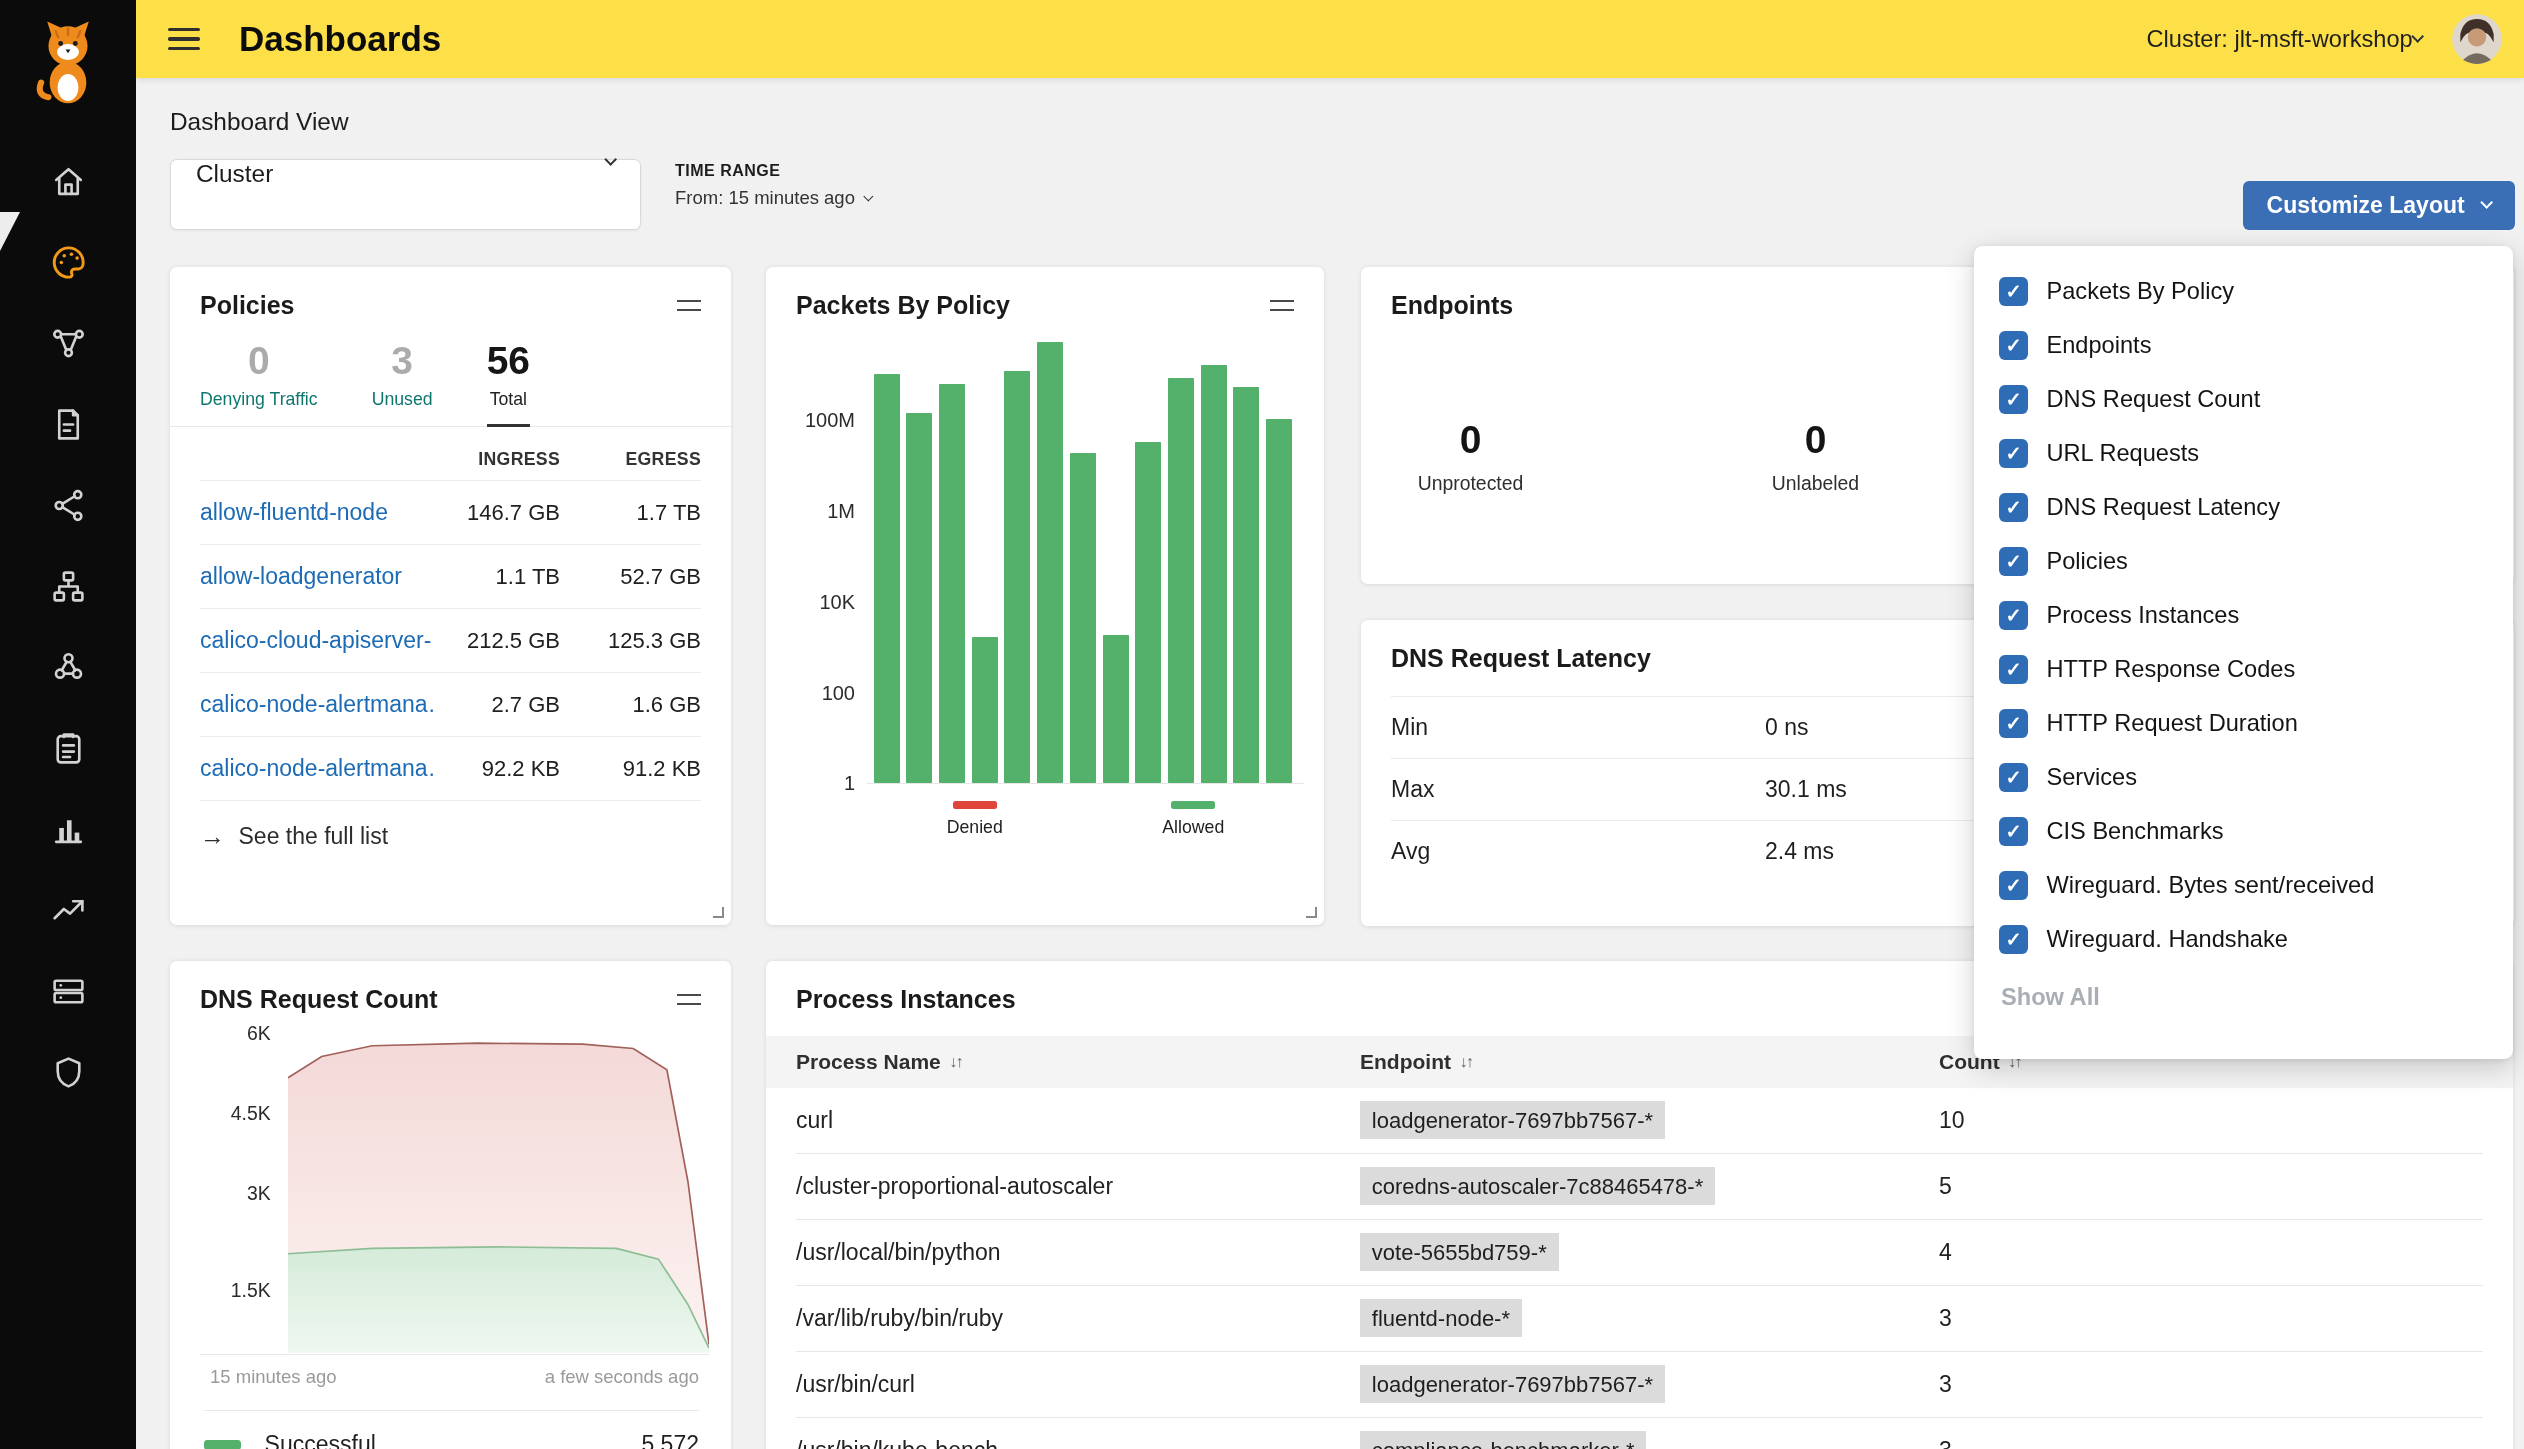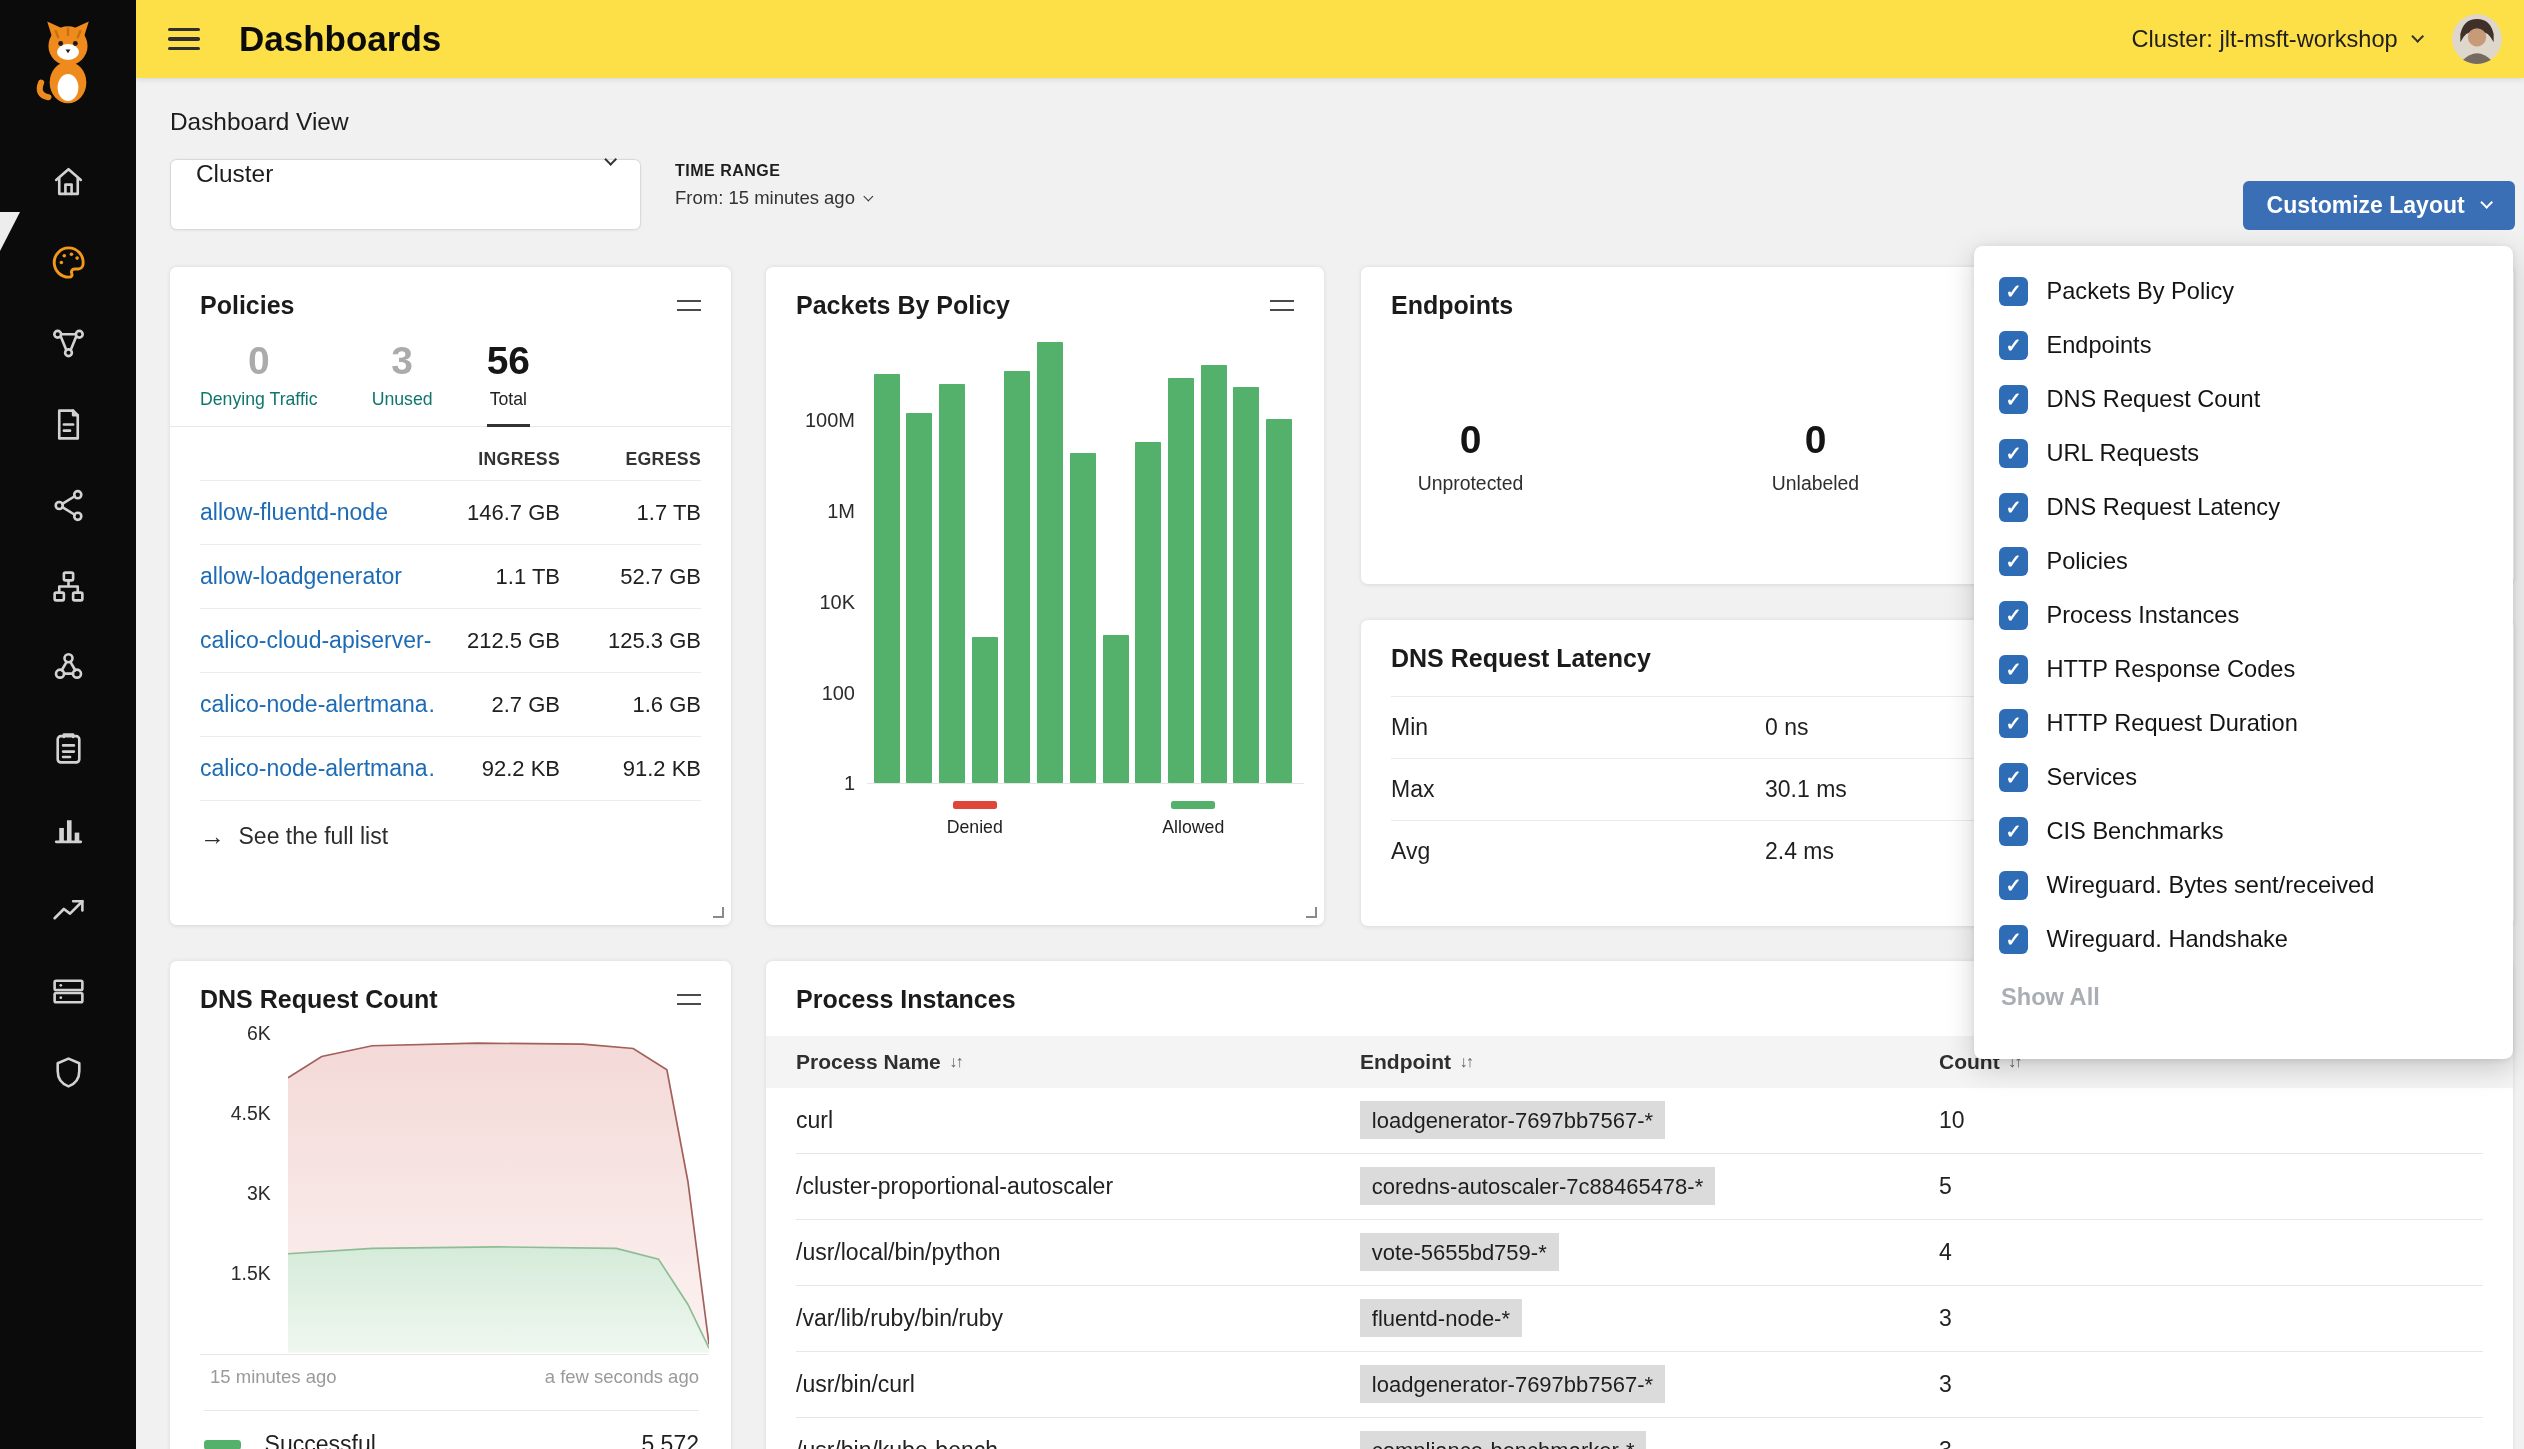--- a/index.html
+++ b/index.html
@@ -15,21 +15,21 @@
     border-left:20px solid #ededed; border-bottom:39px solid transparent; }
 
   
   .topbar { position:fixed; left:136px; top:0; right:0; height:78px; background:#fde047;
     box-shadow:0 1.7px 6.7px rgba(0,0,0,.12); z-index:40; display:flex; align-items:center;
     padding:0 22px 0 32px; }
   .hamburger { width:32px; cursor:pointer; }
   .hamburger span { display:block; height:3.4px; background:#2f2f2f; border-radius:1.7px; margin:5.9px 0; }
   .app-title { font-size:35px; font-weight:700; color:#0c0c0c; margin-left:39px; }
   .top-right { margin-left:auto; display:flex; align-items:center; gap:30px; }
-  .cluster-sel { display:flex; align-items:center; gap:15px; font-size:23.6px; color:#1f1f1f; cursor:pointer; }
+  .cluster-sel { display:flex; align-items:center; font-size:23.6px; color:#1f1f1f; cursor:pointer; }
   .avatar { width:50px; height:50px; border-radius:50%; overflow:hidden; cursor:pointer; }
 
   
   .chev { display:inline-block; width:9.3px; height:9.3px; border-right:2.5px solid #333;
     border-bottom:2.5px solid #333; transform:rotate(45deg); margin-top:-5px; }
   .chev-white { border-color:#fff; }
   .chev-xs { width:6.7px; height:6.7px; border-width:1.7px; margin-top:-3.4px; }
 
   
   .content { position:absolute; left:136px; top:78px; right:0; height:1371px; }
@@ -430,21 +430,21 @@
       </div>
   </section>
 
   <section class="card card-dns">
     <div class="card-head">
       <h2>DNS Request Count</h2>
       <div class="drag"></div>
     </div>
     <div class="dns-chart">
       <div class="yaxis2" id="dns-yaxis">
-          <div class="ytick2" style="bottom: 69px; text-align: center;">1.5K</div>
+          <div class="ytick2" style="bottom: 52px; text-align: center;">1.5K</div>
           <div class="ytick2" style="bottom: 149px;">3K</div>
           <div class="ytick2" style="bottom: 229px; margin-left: 45px;">4.5K</div>
           <div class="ytick2" style="bottom: 309px;">6K</div>
         </div>
       <svg id="dns-svg" width="421" height="331" viewBox="0 0 500 393">
           <defs>
             <linearGradient id="g0" x1="0" y1="0" x2="0" y2="1">
               <stop offset="0" stop-color="#f3d9d7"></stop>
               <stop offset="1" stop-color="#fcf3f2"></stop>
             </linearGradient>

